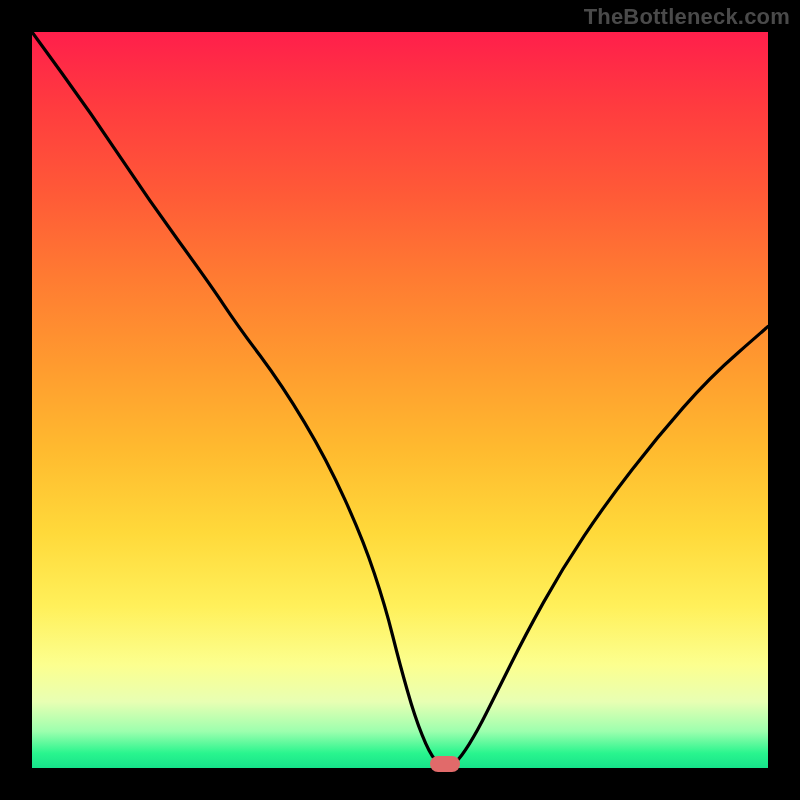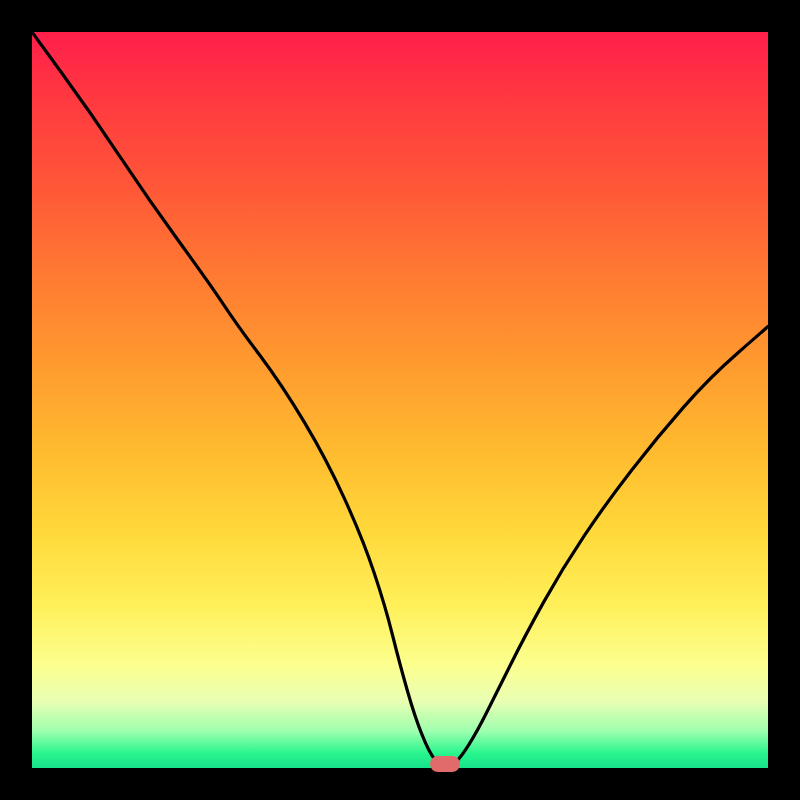--- a/index.html
+++ b/index.html
@@ -71,20 +71,21 @@
     border-radius: 10px;
     background: #e16a6a;
     transform: translate(-50%, -50%);
     z-index: 5;
   }
 </style>
 </head>
 <body>
 
 <div class="frame">
+  <div class="watermark">TheBottleneck.com</div>
 
   <div class="plot-area">
     <svg class="curve" viewBox="0 0 736 736" preserveAspectRatio="none">
       <path id="curve-path" d="M 0.0 0.0 Q 0.0 0.0 29.4 40.5 Q 58.9 81.0 88.3 125.1 Q 117.8 169.3 147.2 209.8 Q 176.6 250.2 191.4 272.3 Q 206.1 294.4 228.2 323.8 Q 250.2 353.3 272.3 390.1 Q 294.4 426.9 312.8 467.4 Q 331.2 507.8 342.2 541.0 Q 353.3 574.1 360.6 603.5 Q 368.0 633.0 375.4 658.7 Q 382.7 684.5 390.1 702.9 Q 397.4 721.3 403.0 727.5 Q 408.5 733.8 414.0 733.8 Q 419.5 733.8 424.3 729.4 Q 429.1 725.0 437.2 712.1 Q 445.3 699.2 454.5 680.8 Q 463.7 662.4 478.4 633.0 Q 493.1 603.5 511.5 570.4 Q 529.9 537.3 552.0 504.2 Q 574.1 471.0 599.8 437.9 Q 625.6 404.8 651.4 375.4 Q 677.1 345.9 706.6 320.2 T 736.0 294.4"></path>
     </svg>
     <div class="marker" id="marker" style="left: 412.896px; top: 732px; background: rgb(225, 106, 106);"></div>
   </div>
 </div>
 
 </body></html>

